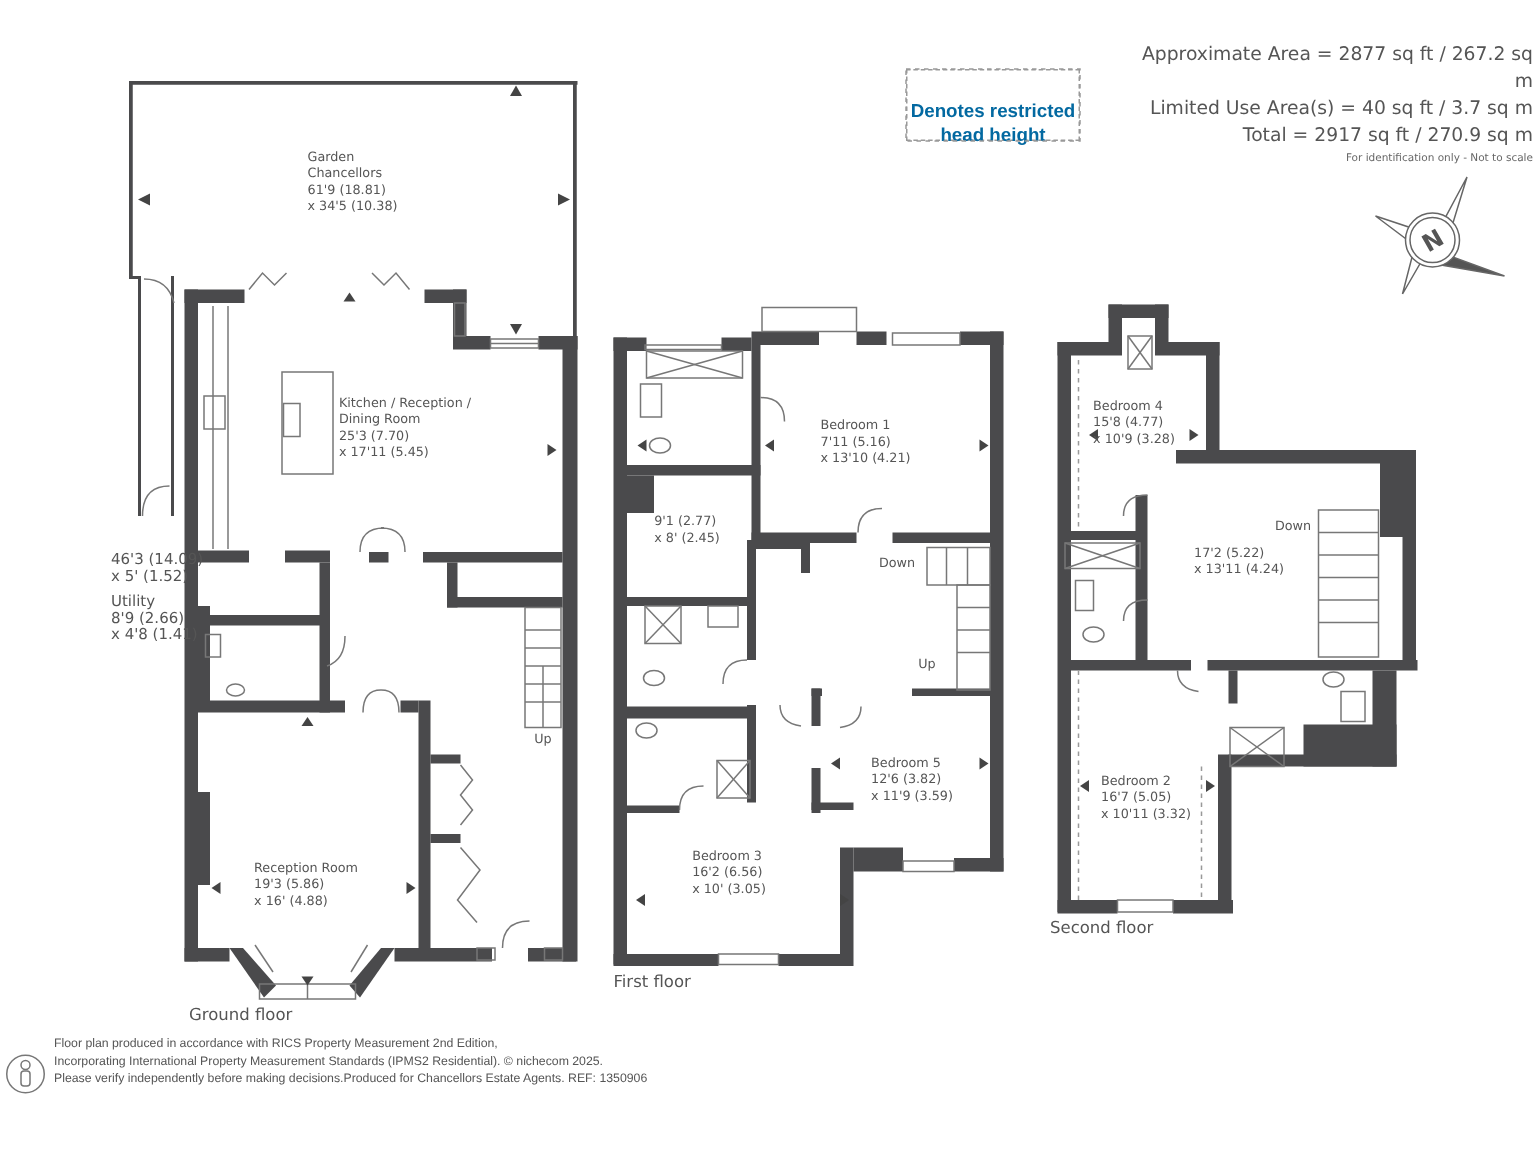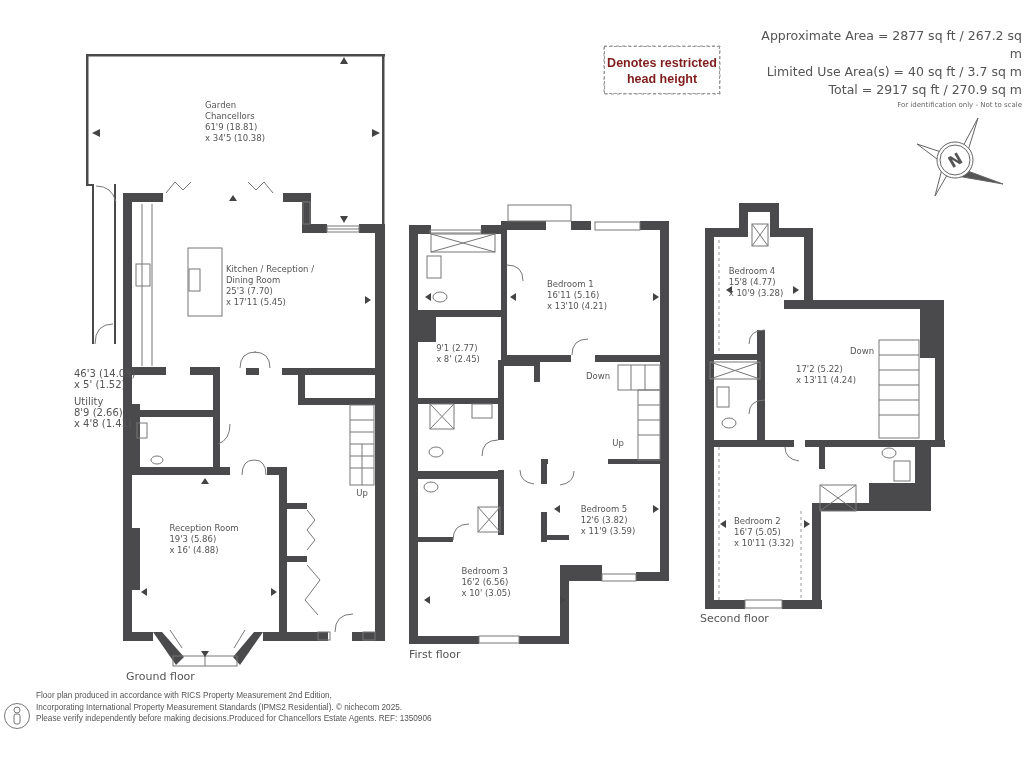--- a/index.html
+++ b/index.html
@@ -1,20 +1,20 @@
 <!DOCTYPE html>
 <html><head>
 <meta charset="utf-8">
 <style>
   html,body{margin:0;padding:0;background:#ffffff;}
   body{width:1024px;height:768px;position:relative;overflow:hidden;font-family:"DejaVu Sans",sans-serif;color:#555;}
   .abs{position:absolute;}
   .area-block{right:2px;top:27px;text-align:right;color:#555;font-size:12.5px;line-height:18px;width:270px;}
   .area-note{font-size:7px;color:#666;line-height:12px;}
-  .restricted{left:604px;top:46px;width:116px;height:48px;border:1px dashed #999;text-align:center;font-family:"Liberation Sans",sans-serif;font-weight:bold;font-size:12.5px;color:#7f1d1d;line-height:16px;box-sizing:border-box;padding-top:8px;}
+  .restricted{left:604px;top:46px;width:116px;height:48px;border:1px dashed #999;text-align:center;font-family:"Liberation Sans",sans-serif;font-weight:bold;font-size:12.5px;color:#0369a1;line-height:16px;box-sizing:border-box;padding-top:19px;}
   svg.plan{position:absolute;left:0;top:0;}
   .lbl{position:absolute;text-align:left;font-size:8.5px;line-height:11px;color:#555;transform:translateX(-50%);white-space:nowrap;}
   .lbl-left{position:absolute;text-align:left;font-size:10px;line-height:11px;color:#555;white-space:nowrap;}
   .floor-title{position:absolute;font-size:11px;color:#555;}
   .footer{left:36px;top:690px;font-family:"Liberation Sans",sans-serif;font-size:8.2px;color:#555;line-height:11.5px;}
   .person{left:4px;top:703px;width:24px;height:24px;border:1px solid #777;border-radius:50%;}
 </style>
 </head>
 <body>
 
@@ -284,31 +284,31 @@
 </div>
 <div class="lbl-left" style="left:74px;top:368px">
   <div>46'3 (14.09)</div>
   <div>x 5' (1.52)</div>
 </div>
 <div class="lbl-left" style="left:74px;top:396px">
   <div>Utility</div>
   <div>8'9 (2.66)</div>
   <div>x 4'8 (1.41)</div>
 </div>
-<div class="lbl" style="left:204px;top:523px">
+<div class="lbl" style="left:204px;top:574px">
   <div>Reception Room</div>
   <div>19'3 (5.86)</div>
   <div>x 16' (4.88)</div>
 </div>
 <div class="lbl" style="left:362px;top:488px">Up</div>
 <div class="floor-title" style="left:126px;top:670px">Ground floor</div>
 
 <div class="lbl" style="left:577px;top:279px">
   <div>Bedroom 1</div>
-  <div>16'11 (5.16)</div>
+  <div>7'11 (5.16)</div>
   <div>x 13'10 (4.21)</div>
 </div>
 <div class="lbl" style="left:458px;top:343px">
   <div>9'1 (2.77)</div>
   <div>x 8' (2.45)</div>
 </div>
 <div class="lbl" style="left:608px;top:504px">
   <div>Bedroom 5</div>
   <div>12'6 (3.82)</div>
   <div>x 11'9 (3.59)</div>

